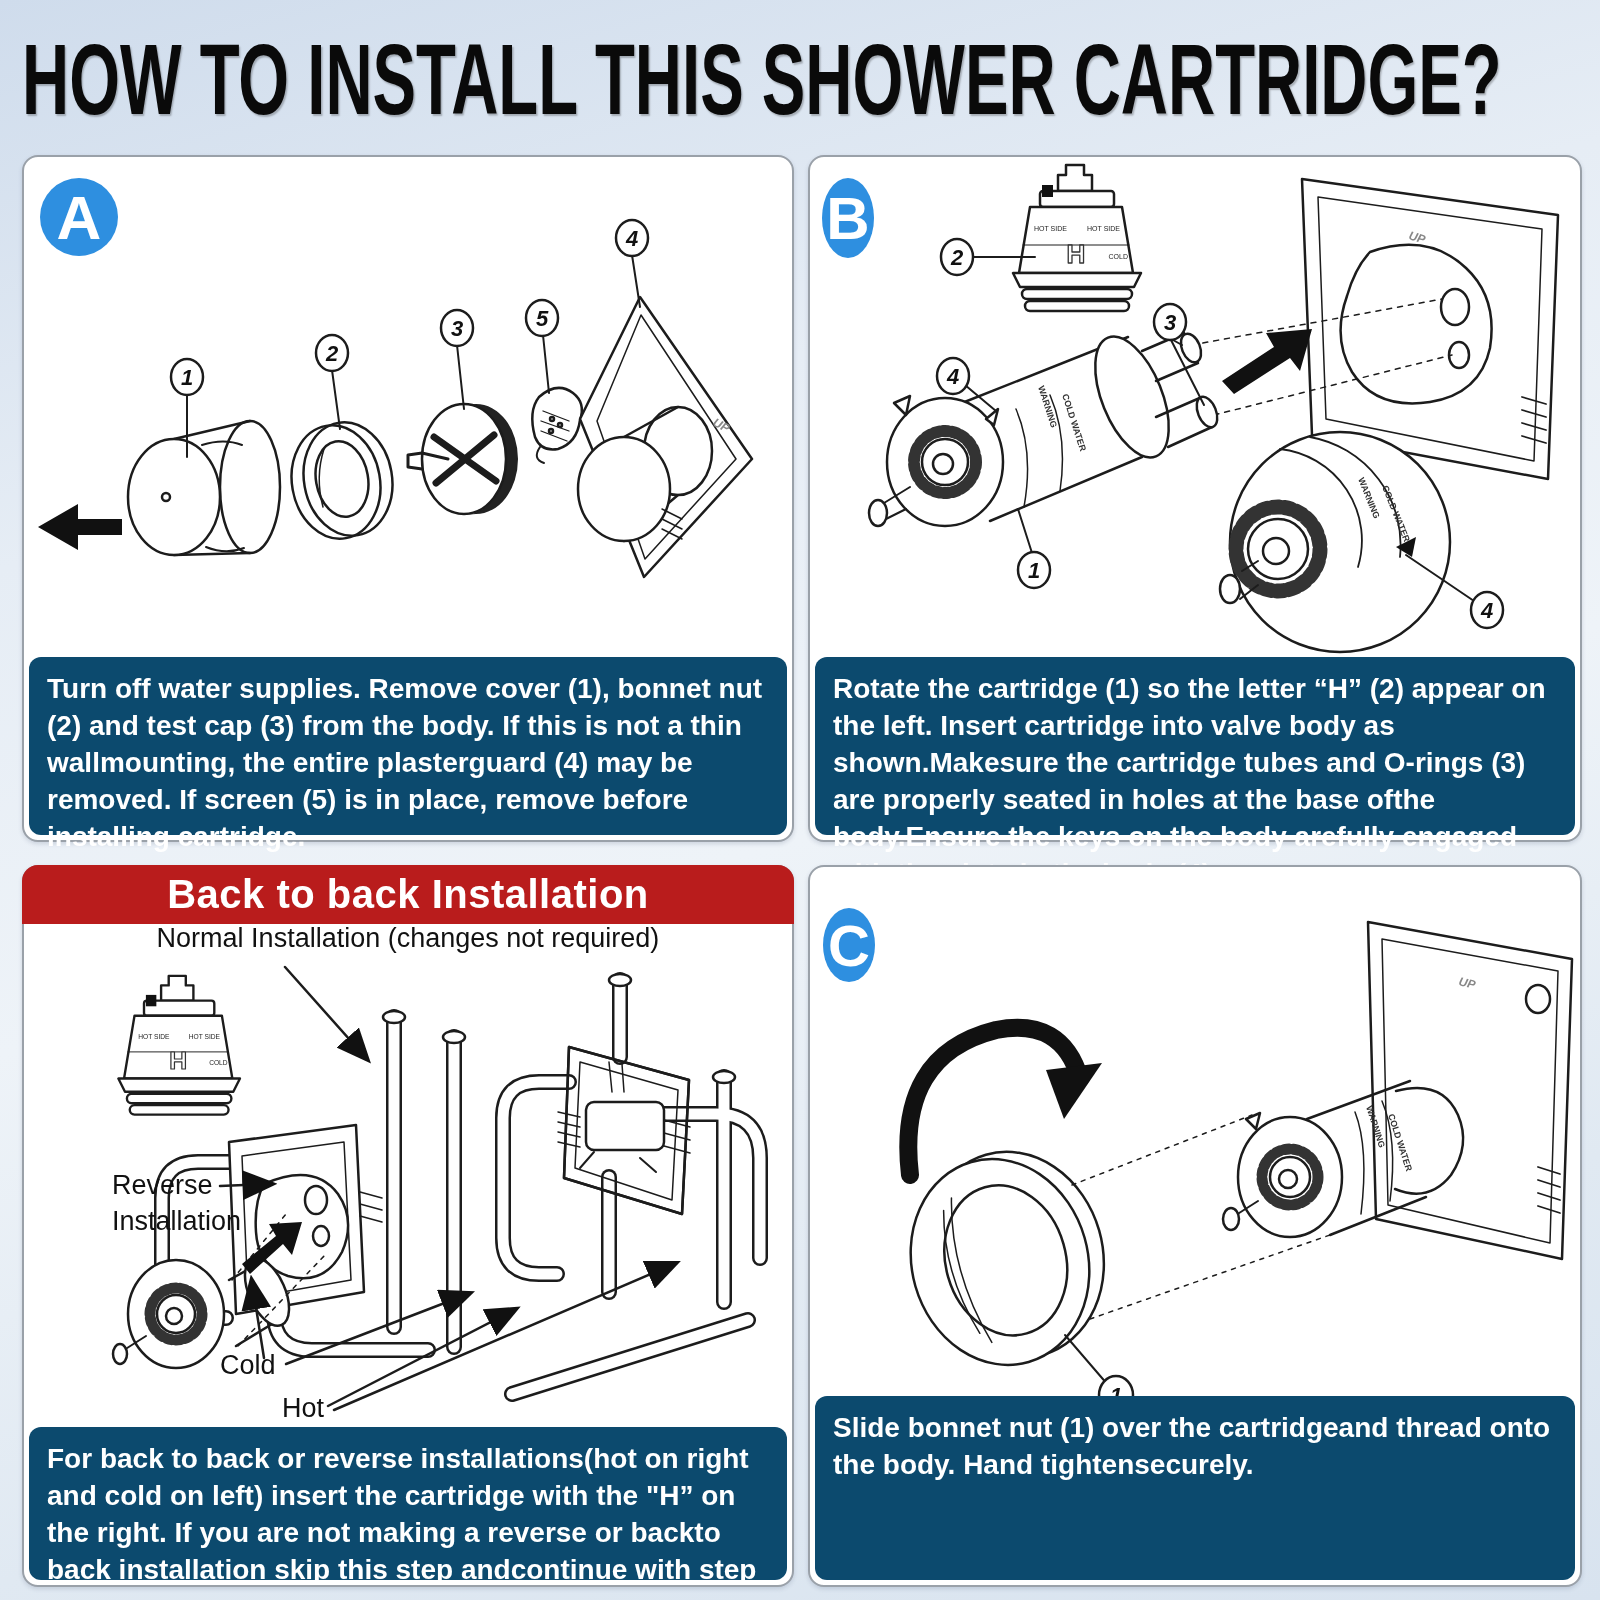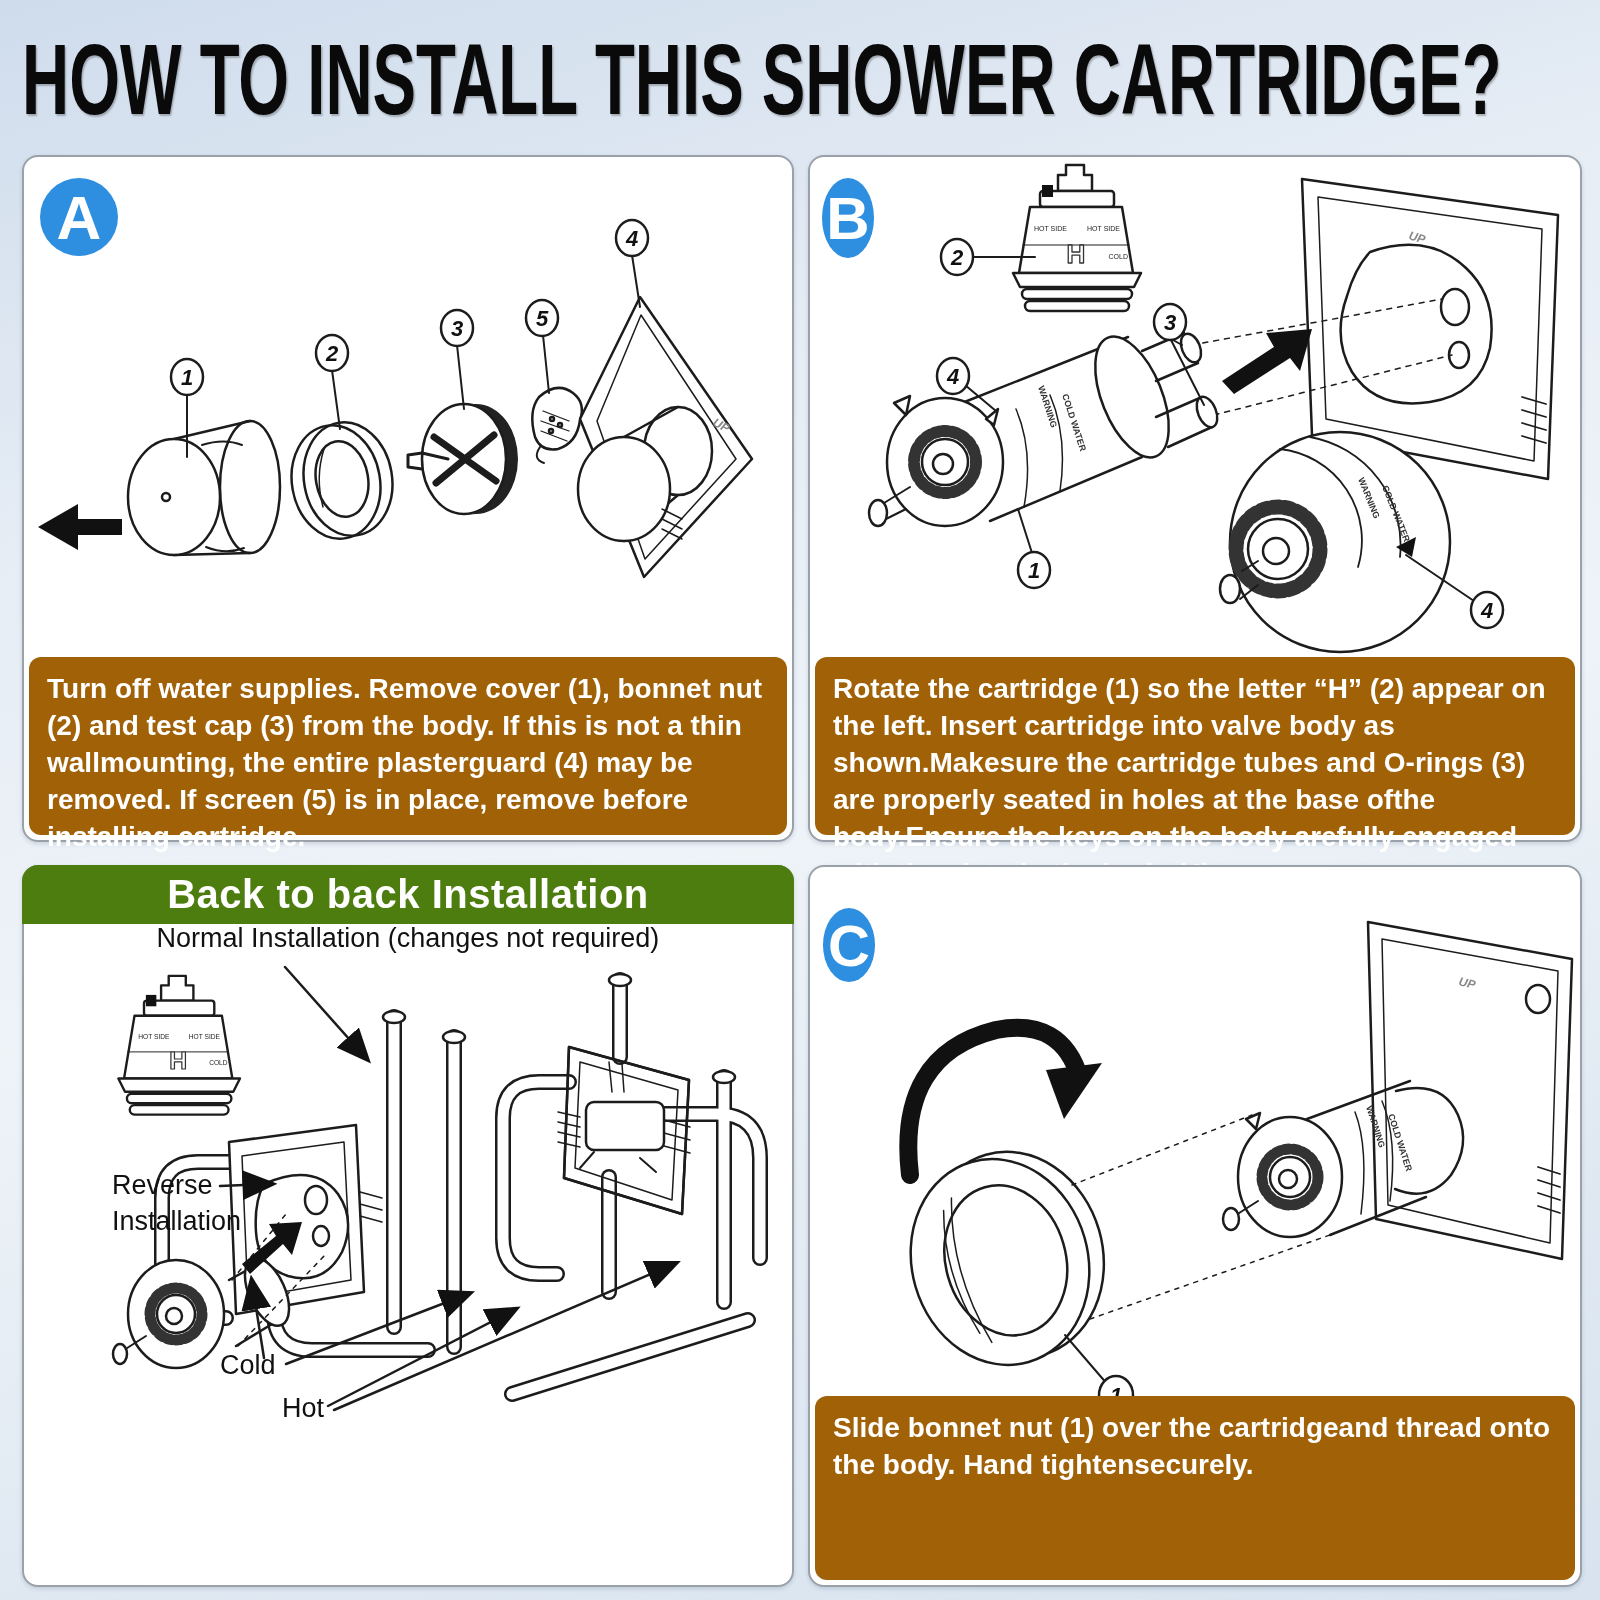--- a/index.html
+++ b/index.html
@@ -27,34 +27,34 @@
   #panel-c{left:808px;top:865px;width:770px;height:718px;}
   .badge{
     position:absolute;display:flex;align-items:center;justify-content:center;
     background:#2e8fe0;color:#fff;font-weight:700;z-index:5;
   }
   #badge-a{left:16px;top:21px;width:78px;height:78px;border-radius:50%;font-size:62px;}
   #badge-b{left:12px;top:21px;width:52px;height:80px;border-radius:50%;font-size:60px;}
   #badge-c{left:13px;top:41px;width:52px;height:74px;border-radius:50%;font-size:58px;}
   .instruction{
     position:absolute;left:5px;right:5px;bottom:5px;
-    background:#a16207;border-radius:12px;
+    background:#0c4a6e;border-radius:12px;
     color:#ffffff;font-weight:700;
     font-size:28px;line-height:37px;
     padding:13px 18px 22px 18px;box-sizing:border-box;
   }
   #panel-a .instruction{height:178px;}
   #panel-b .instruction{height:178px;}
   #panel-back .instruction{height:153px;}
   #panel-c .instruction{height:184px;}
   .diagram{position:absolute;left:0;top:0;}
   #panel-back .diagram{top:95px;}
   .bb-header{
     position:absolute;left:-2px;top:-2px;right:-2px;height:59px;
-    background:#4d7c0f;border-radius:16px 16px 0 0;
+    background:#b91c1c;border-radius:16px 16px 0 0;
     display:flex;align-items:center;justify-content:center;
     color:#fff;font-size:40px;font-weight:700;letter-spacing:0.5px;
   }
   .normal-label{
     position:absolute;left:0;right:0;top:56px;text-align:center;
     font-size:27px;color:#111;font-weight:400;
   }
   svg text{font-family:"Liberation Sans",sans-serif;}
   .callout-num{font-size:22px;font-weight:700;font-style:italic;fill:#111;}
   .small-label{font-size:27px;fill:#111;}
@@ -337,20 +337,21 @@
       <text class="small-label" x="88" y="268" stroke="none">Installation</text>
       <path d="M196,224 L246,222" stroke-width="2.5" marker-end="url(#ah)"></path>
       <text class="small-label" x="196" y="412" stroke="none">Cold</text>
       <path d="M240,396 L228,320" stroke-width="2.5" marker-end="url(#ah)"></path>
       <path d="M262,402 L444,332" stroke-width="2.5" marker-end="url(#ah)"></path>
       <text class="small-label" x="258" y="455" stroke="none">Hot</text>
       <path d="M304,444 L490,348" stroke-width="2.5" marker-end="url(#ah)"></path>
       <path d="M310,448 L650,302" stroke-width="2.5" marker-end="url(#ah)"></path>
     </g>
   </svg>
+  <div class="instruction">For back to back or reverse installations(hot on right and cold on left) insert the cartridge with the "H”  on the right. If you are not making a reverse or backto back installation skip this step andcontinue with step</div>
 </div>
 
 <div class="panel" id="panel-c">
   <div class="badge" id="badge-c">C</div>
   <svg class="diagram" width="770" height="555" viewBox="0 0 770 555">
     <g stroke="#1c1c1c" stroke-width="2.5" fill="none" stroke-linecap="round" stroke-linejoin="round">
 
       <g>
         <polygon points="558,55 762,92 752,392 566,352" fill="#fff"></polygon>
         <polygon points="572,72 748,104 740,376 578,338" stroke-width="1.5"></polygon>

